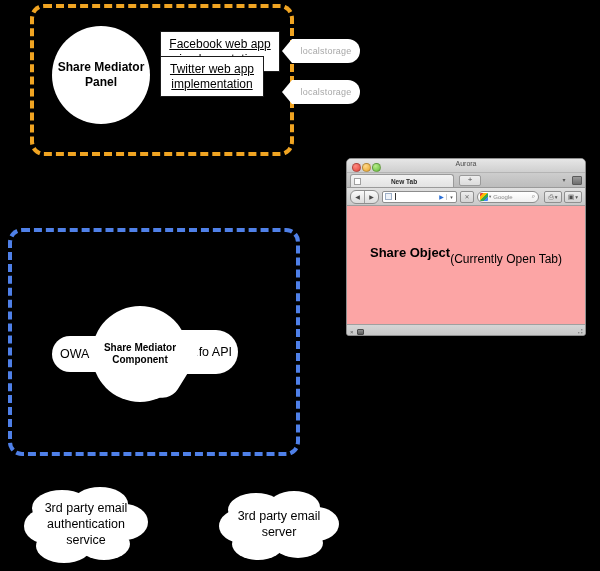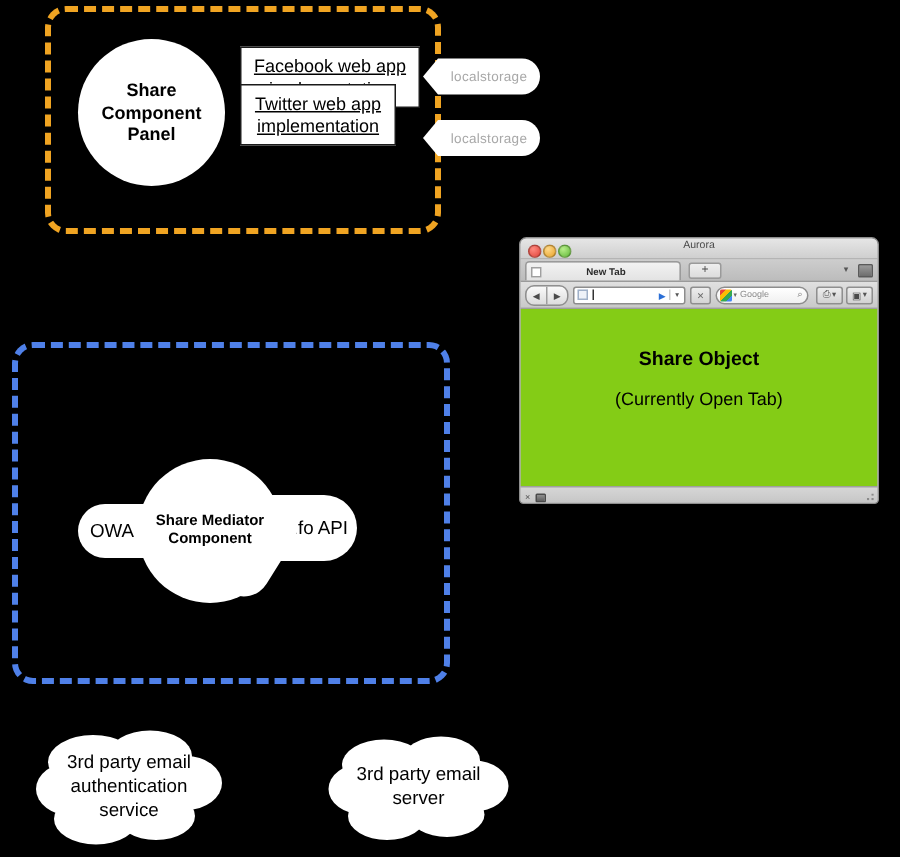--- a/index.html
+++ b/index.html
@@ -366,23 +366,23 @@
     display: flex; align-items: center; justify-content: center;
     margin-left: 2px;
     font-size: 5.5px; color: #555;
     gap: 1px;
   }
   .tb-glyph { font-size: 6.5px; color: #4a4a4a; }
 
   #browser-content {
     position: relative;
     height: 118px;
-    background: #84cc16;
-    display: flex;
-    flex-direction: column;
+    background: #fca5a5;
+    display: flex;
+    flex-direction: row;
     align-items: center;
     justify-content: center;
     padding-bottom: 26px;
     box-sizing: border-box;
   }
   #share-object-title {
     font-size: 13px;
     font-weight: bold;
     color: #000000;
   }
@@ -416,21 +416,21 @@
     width: 8px; height: 8px;
   }
 </style>
 </head>
 <body>
 
 <div id="stage">
 
   <div class="group-box" id="group-panel"></div>
 
-  <div class="circle" id="share-mediator-panel">Share Component Panel</div>
+  <div class="circle" id="share-mediator-panel">Share Mediator Panel</div>
 
   <div class="impl-box" id="impl-facebook">Facebook web app implementation</div>
 
   <div class="impl-box" id="impl-twitter">Twitter web app implementation</div>
 
   <div class="callout" id="callout-facebook">
     <svg width="78" height="28" viewBox="0 0 78 28">
       <path d="M10,2 H66 A12,12 0 0 1 66,26 H10 L0,14 Z" fill="#ffffff"></path>
     </svg>
     <div class="callout-label">localstorage</div>

